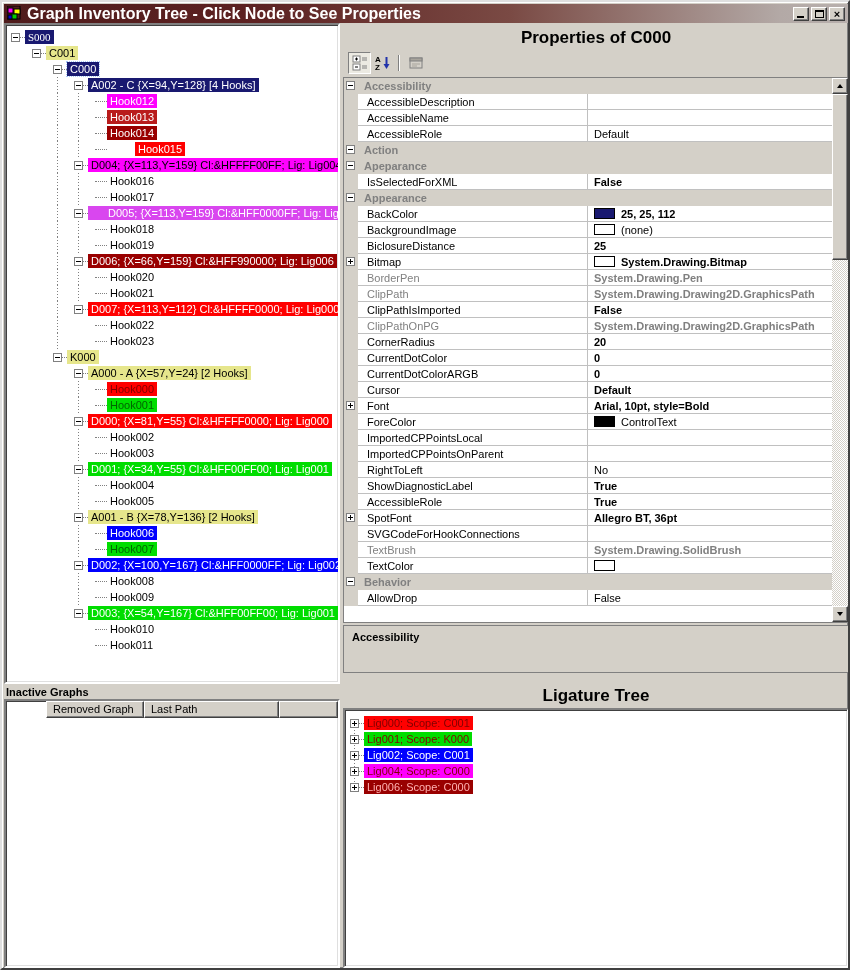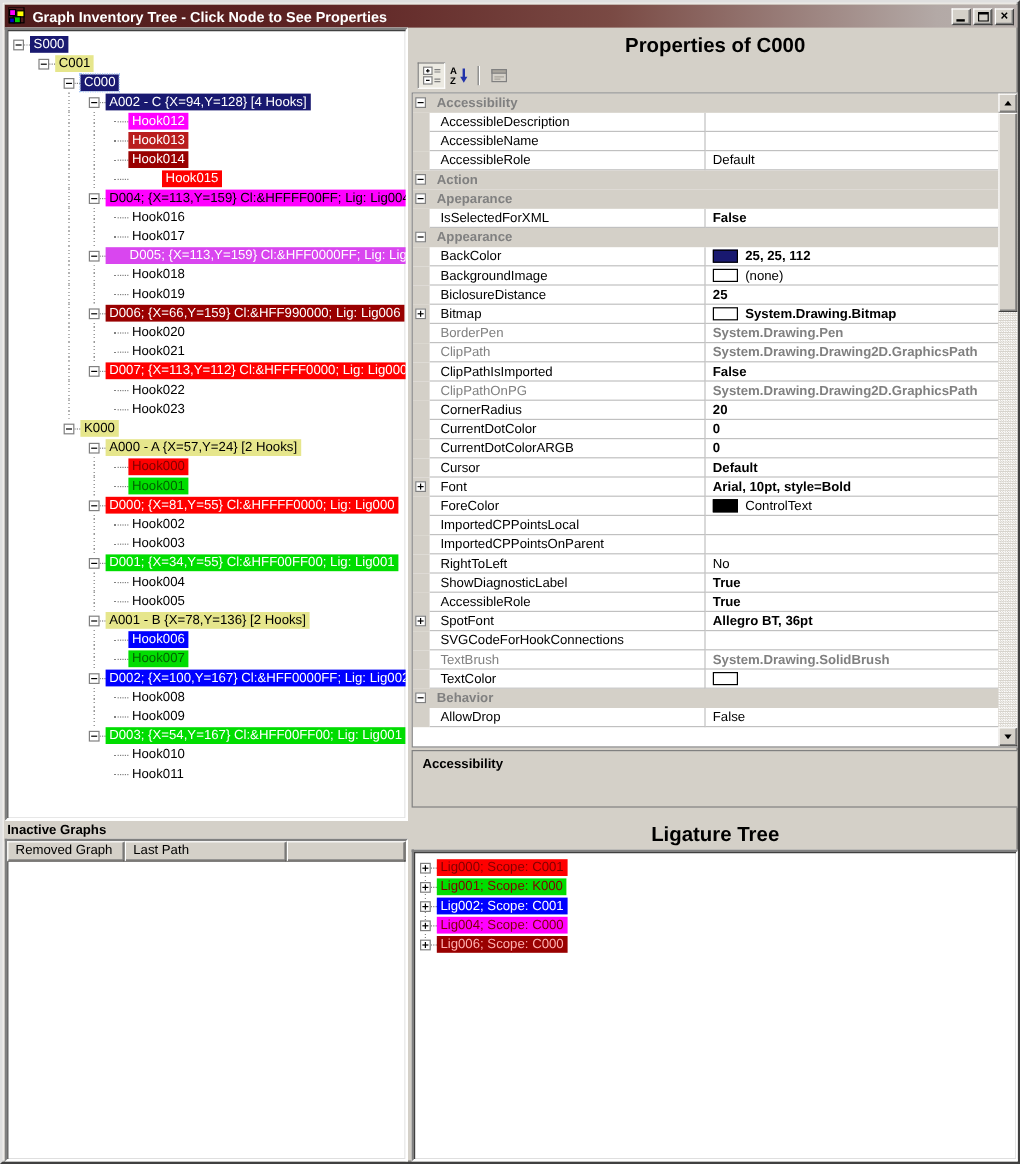--- a/index.html
+++ b/index.html
@@ -8,21 +8,21 @@
 
   #window { position:relative; width:850px; height:970px; background:#d4d0c8;
     border:2px solid; border-color:#dfdfdf #404040 #404040 #dfdfdf;
     box-shadow: inset 1px 1px 0 #fff, inset -1px -1px 0 #808080; overflow:hidden; }
 
   
   #titlebar { position:absolute; left:2px; top:2px; width:844px; height:19px;
     background:linear-gradient(90deg,#4f1c1c 0%,#5d2222 30%,#7a4a44 60%,#b3a9a6 92%,#b8b0ad 100%);
     display:flex; align-items:center; padding:0 3px; }
   #title-icon { width:16px; height:15px; margin-right:4px; flex:none; }
-  #title-text { color:#fff; font-weight:bold; font-size:12px; flex:1; white-space:nowrap; overflow:hidden; }
+  #title-text { color:#fff; font-weight:bold; font-size:16px; flex:1; white-space:nowrap; overflow:hidden; }
   .cap-btn { width:16px; height:14px; background:#d4d0c8; border:1px solid; flex:none;
     border-color:#fff #404040 #404040 #fff; box-shadow:inset -1px -1px 0 #808080;
     display:flex; align-items:center; justify-content:center; margin-left:2px; position:relative; }
   .gl-min { position:absolute; left:3px; bottom:2px; width:7px; height:2px; background:#000; }
   .gl-max { width:9px; height:8px; border:1px solid #000; border-top:2px solid #000; }
   .gl-close { font:bold 11px "Liberation Sans",sans-serif; line-height:10px; }
 
   
   .sunken { border:2px solid; border-color:#808080 #fff #fff #808080;
     box-shadow: inset 1px 1px 0 #404040, inset -1px -1px 0 #dfdfdf; background:#fff; }
@@ -41,21 +41,21 @@
   .exp-minus::before, .exp-plus::before { content:""; position:absolute; left:1px; top:3px; width:5px; height:1px; background:#000; }
   .exp-plus::after { content:""; position:absolute; left:3px; top:1px; width:1px; height:5px; background:#000; }
   .dash { flex:none; width:12px; height:0; border-bottom:1px dotted #808080; }
   .dash.short { width:5px; }
   .tree-label { padding:1px 3px; line-height:12px; }
   .focused { outline:1px dotted #a8c8f8; outline-offset:0px; }
 
   
   #inactive-label { position:absolute; left:4px; top:684px; font-weight:bold; font-size:11px; }
   #listview { position:absolute; left:2px; top:697px; width:336px; height:269px; }
-  #lv-header { display:flex; height:17px; }
+  #lv-header { display:flex; height:17px;padding-left:40px; }
   .lv-col { height:17px; background:#d4d0c8; border:1px solid; border-color:#fff #404040 #404040 #fff;
     box-shadow:inset -1px -1px 0 #808080; padding:1px 0 0 6px; white-space:nowrap; overflow:hidden; }
 
   
   .big-title { position:absolute; left:341px; width:506px; text-align:center;
     font-weight:bold; font-size:17px; font-family:"Liberation Sans",sans-serif; }
   #props-title { top:26px; }
   #lig-title { top:684px; }
 
   #props-toolbar { position:absolute; left:346px; top:49px; height:24px; display:flex; align-items:center; }
@@ -125,21 +125,21 @@
       </div>
     <div class="cap-btn">
         <span class="gl-close">×</span>
       </div>
   </div>
 
   <div id="tree-panel" class="sunken">
       <div class="tree-row">
         <span class="exp exp-minus"></span>
         <span class="dash short"></span>
-        <span class="tree-label" style="background: rgb(25, 25, 112); color: rgb(255, 255, 255);">S000</span>
+        <span class="tree-label" style="background: rgb(25, 25, 112); color: rgb(255, 255, 255); font-family: Liberation Serif, serif;">S000</span>
       </div>
       <div class="tree-row">
         <span class="guide blank"></span>
         <span class="exp exp-minus"></span>
         <span class="dash short"></span>
         <span class="tree-label" style="background: rgb(230, 230, 140); color: rgb(0, 0, 0);">C001</span>
       </div>
       <div class="tree-row">
         <span class="guide blank"></span>
         <span class="guide blank"></span>

